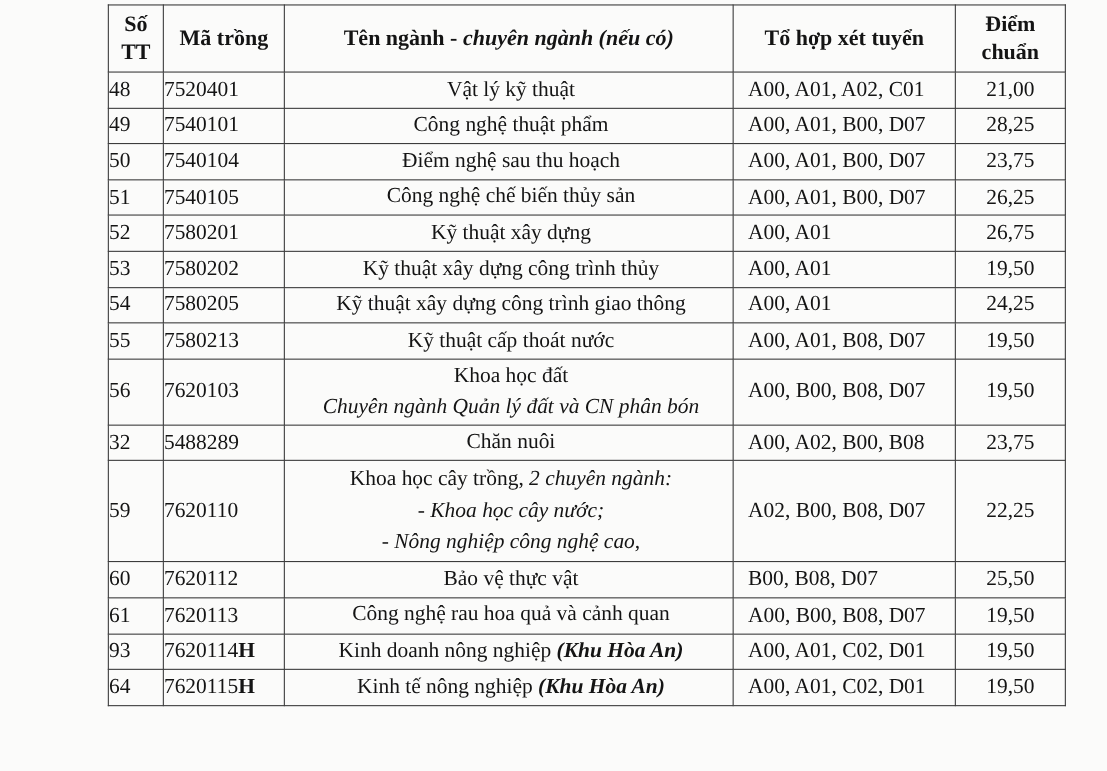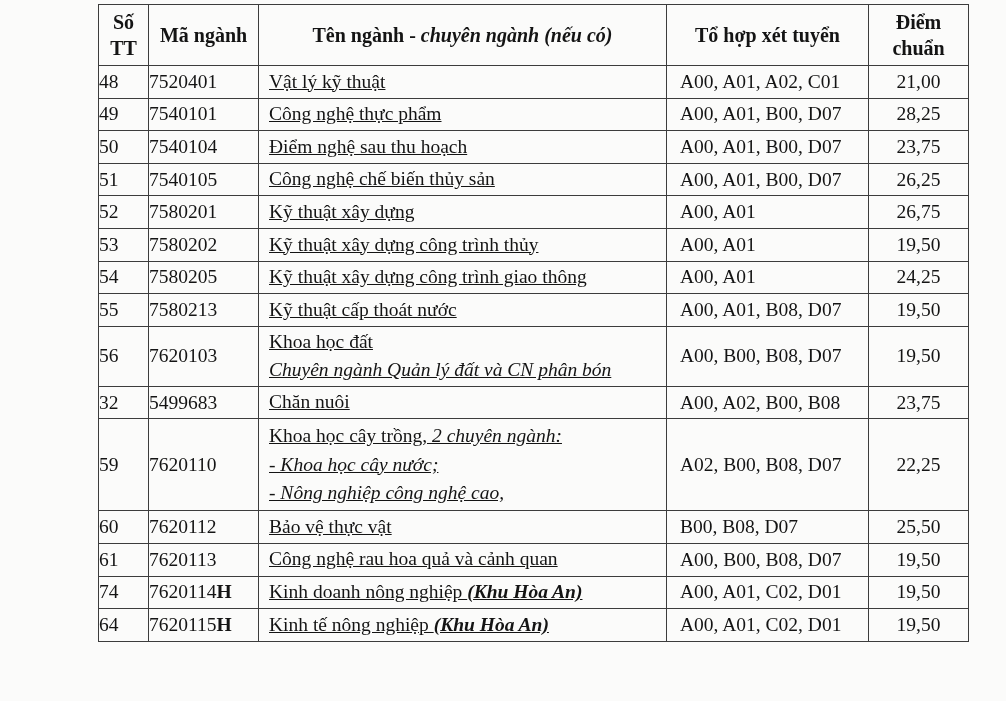--- a/index.html
+++ b/index.html
@@ -43,21 +43,21 @@
   tbody tr   { height: 32.6px; }
   tbody tr.h2 { height: 60px; }
   tbody tr.h3 { height: 92px; }
   td {
     font-size: 19.5px;
     vertical-align: middle;
     padding: 0;
   }
   .c-tt    { }
   .c-code  { text-align: left; }
-  .c-name  { text-align: left; padding: 1px 6px 1px 10px; text-decoration: underline; }
+  .c-name  { text-align: center; padding: 1px 6px 1px 10px; }
   .c-name .name-line { line-height: 28.5px; }
   .c-combo { text-align: left; padding-left: 13px; }
   .c-score { text-align: center; }
   .it  { font-style: italic; }
   .bit { font-style: italic; font-weight: bold; }
   .bd  { font-weight: bold; }
 </style>
 </head>
 <body>
 
@@ -66,41 +66,41 @@
     <colgroup>
       <col style="width:50px">
       <col style="width:110px">
       <col style="width:408px">
       <col style="width:202px">
       <col style="width:100px">
     </colgroup>
     <thead>
       <tr>
         <th>Số TT</th>
-        <th>Mã ngành</th>
+        <th>Mã trồng</th>
         <th><span>Tên ngành - </span><span class="bit">chuyên ngành (nếu có)</span></th>
         <th>Tổ hợp xét tuyển</th>
         <th>Điểm chuẩn</th>
       </tr>
     </thead>
     <tbody>
         <tr>
           <td class="c-tt">48</td>
           <td class="c-code"><span>7520401</span></td>
           <td class="c-name">
             <div class="name-line"><span>Vật lý kỹ thuật</span></div>
           </td>
           <td class="c-combo">A00, A01, A02, C01</td>
           <td class="c-score">21,00</td>
         </tr>
         <tr>
           <td class="c-tt">49</td>
           <td class="c-code"><span>7540101</span></td>
           <td class="c-name">
-            <div class="name-line"><span>Công nghệ thực phẩm</span></div>
+            <div class="name-line"><span>Công nghệ thuật phẩm</span></div>
           </td>
           <td class="c-combo">A00, A01, B00, D07</td>
           <td class="c-score">28,25</td>
         </tr>
         <tr>
           <td class="c-tt">50</td>
           <td class="c-code"><span>7540104</span></td>
           <td class="c-name">
             <div class="name-line"><span>Điểm nghệ sau thu hoạch</span></div>
           </td>
@@ -157,21 +157,21 @@
           <td class="c-code"><span>7620103</span></td>
           <td class="c-name">
             <div class="name-line"><span>Khoa học đất</span></div>
             <div class="name-line"><span class="it">Chuyên ngành Quản lý đất và CN phân bón</span></div>
           </td>
           <td class="c-combo">A00, B00, B08, D07</td>
           <td class="c-score">19,50</td>
         </tr>
         <tr>
           <td class="c-tt">32</td>
-          <td class="c-code"><span>5499683</span></td>
+          <td class="c-code"><span>5488289</span></td>
           <td class="c-name">
             <div class="name-line"><span>Chăn nuôi</span></div>
           </td>
           <td class="c-combo">A00, A02, B00, B08</td>
           <td class="c-score">23,75</td>
         </tr>
         <tr class="h3">
           <td class="c-tt">59</td>
           <td class="c-code"><span>7620110</span></td>
           <td class="c-name">
@@ -194,21 +194,21 @@
         <tr>
           <td class="c-tt">61</td>
           <td class="c-code"><span>7620113</span></td>
           <td class="c-name">
             <div class="name-line"><span>Công nghệ rau hoa quả và cảnh quan</span></div>
           </td>
           <td class="c-combo">A00, B00, B08, D07</td>
           <td class="c-score">19,50</td>
         </tr>
         <tr>
-          <td class="c-tt">74</td>
+          <td class="c-tt">93</td>
           <td class="c-code"><span>7620114</span><span class="bd">H</span></td>
           <td class="c-name">
             <div class="name-line"><span>Kinh doanh nông nghiệp </span><span class="bit">(Khu Hòa An)</span></div>
           </td>
           <td class="c-combo">A00, A01, C02, D01</td>
           <td class="c-score">19,50</td>
         </tr>
         <tr>
           <td class="c-tt">64</td>
           <td class="c-code"><span>7620115</span><span class="bd">H</span></td>

